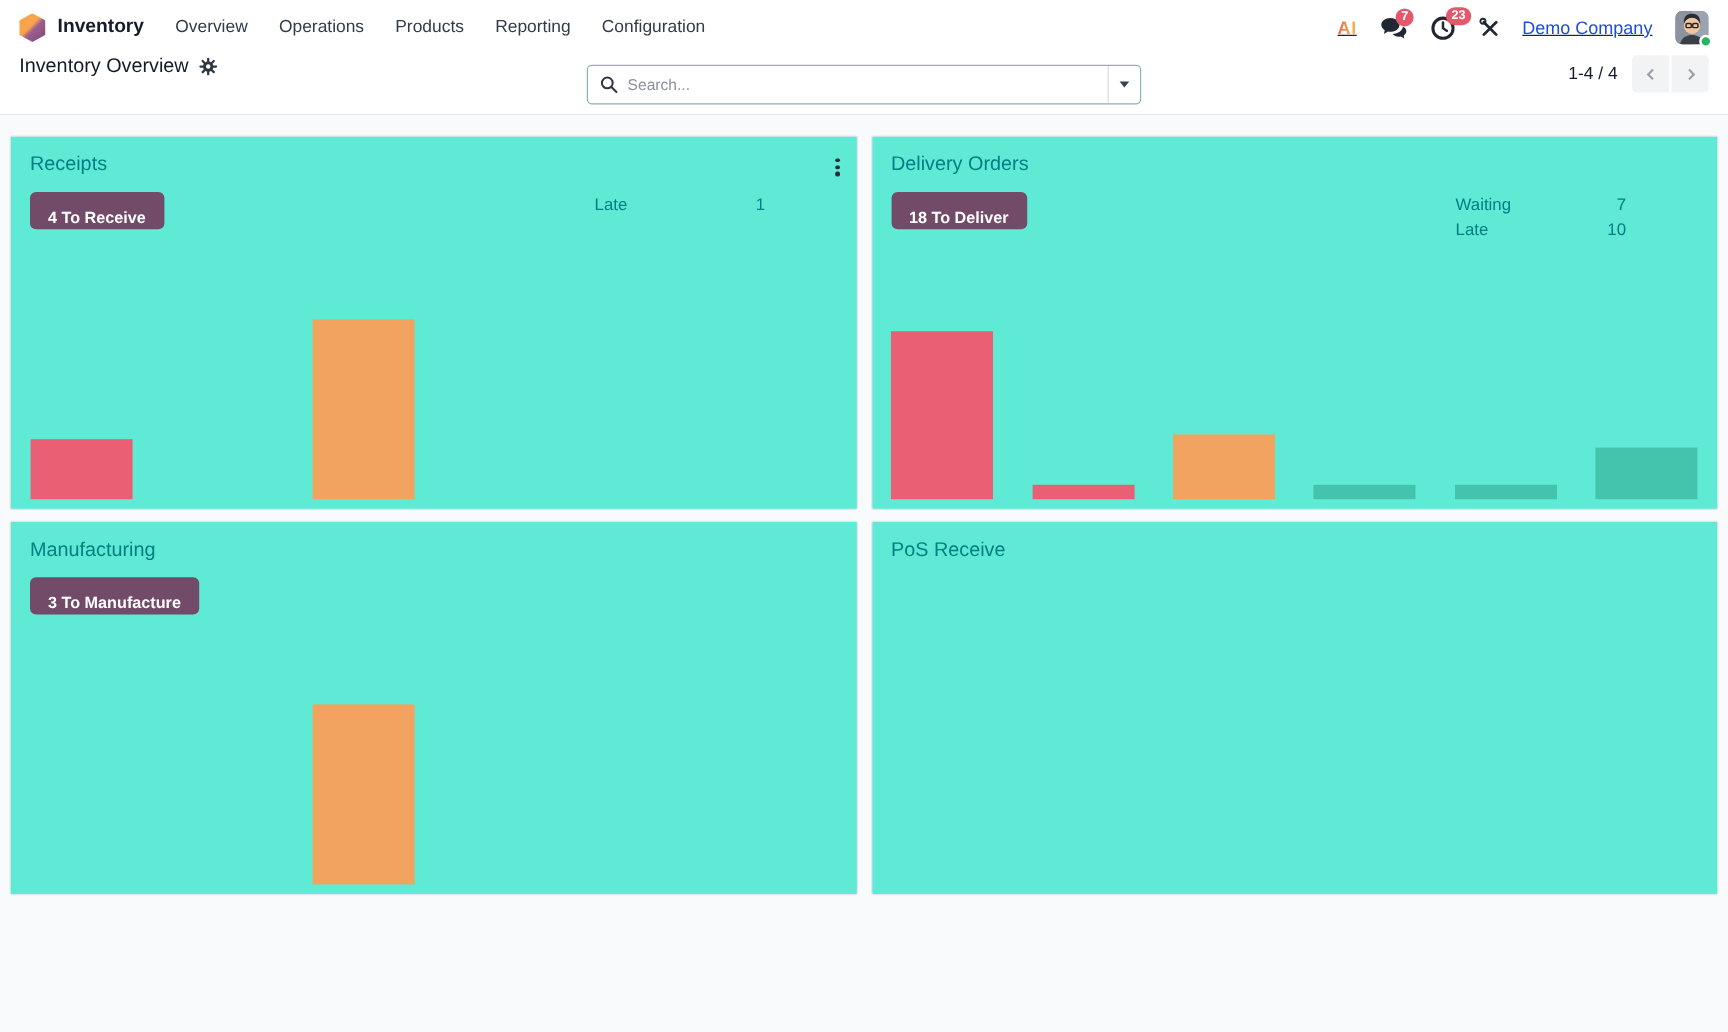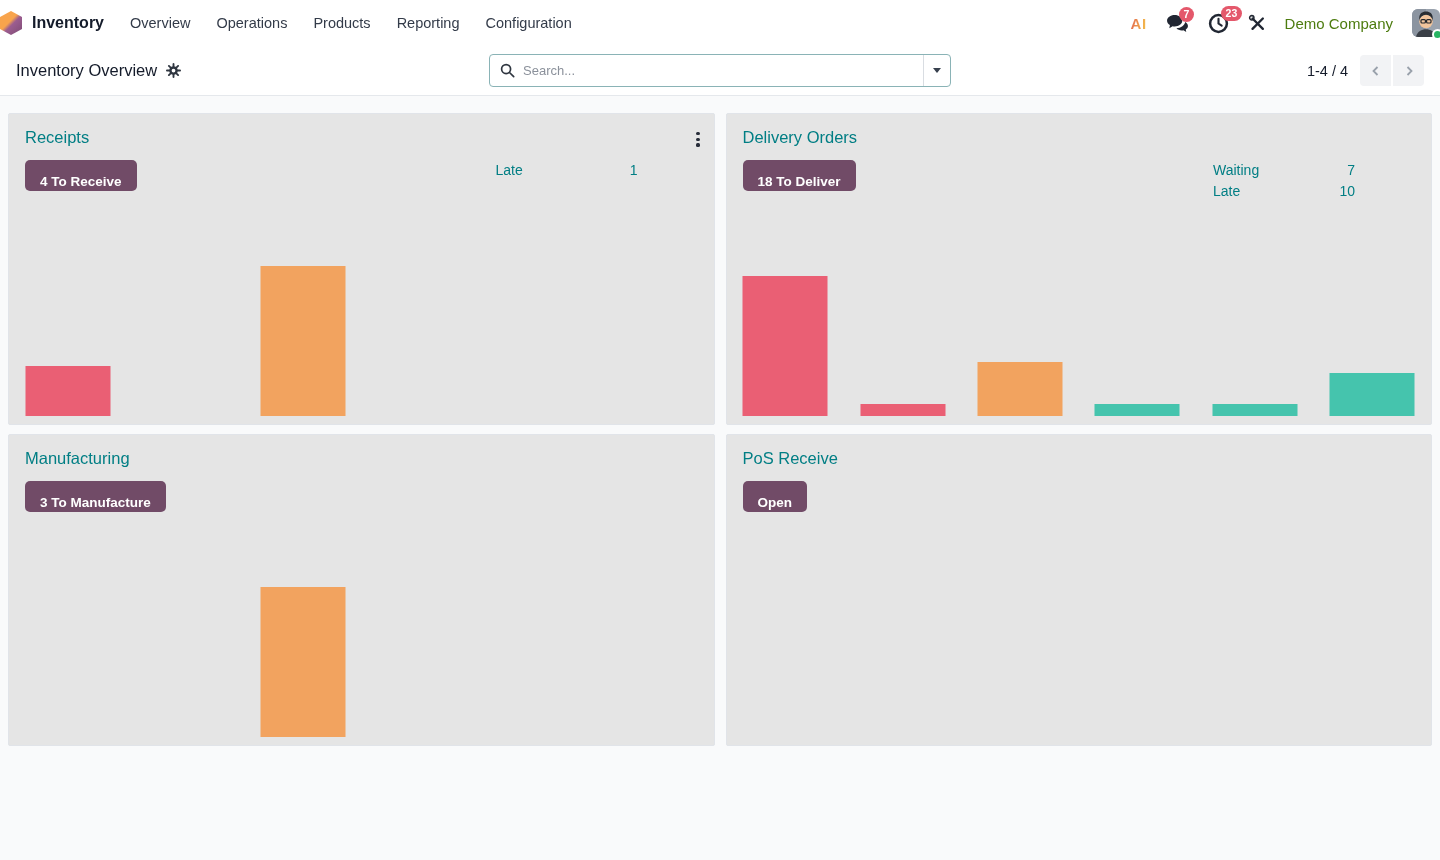--- a/index.html
+++ b/index.html
@@ -3,42 +3,42 @@
 <meta charset="utf-8">
 <style>
   * { box-sizing: border-box; }
   html,body { margin:0; padding:0; }
   body {
     width:1440px; height:860px; overflow:hidden;
     background:#f9fafb; color:#1f2530;
     font-family:"Liberation Sans", sans-serif;
   }
   
-  .topbar { height:46px; background:#fff; display:flex; align-items:center; padding:0 0; }
+  .topbar { height:46px; background:#fff; display:flex; align-items:center; padding:0 16px; }
   .logo { width:22px; height:24px; flex:0 0 auto; cursor:pointer;
     clip-path:polygon(50% 0,100% 25%,100% 75%,50% 100%,0 75%,0 25%);
     background:linear-gradient(135deg,#f8a44c 0%,#f8a44c 44%,#9c5d90 56%,#7c4a72 100%); }
   .appname { font-size:16px; font-weight:700; margin-left:10px; color:#141b2a; cursor:pointer; }
   .menu { display:flex; gap:26px; margin-left:26px; font-size:14.5px; color:#333b49; }
   .menu-item { cursor:pointer; line-height:46px; }
-  .systray { margin-left:auto; display:flex; align-items:center; gap:19px; }
+  .systray { margin-left:auto; display:flex; align-items:center; gap:19px;text-decoration:underline; }
   .icon-wrap { position:relative; display:flex; cursor:pointer; }
   .badge { position:absolute; top:-7px; left:13px; background:var(--badge,#e4586b); color:#fff;
     font-size:10.5px; font-weight:700; line-height:1; padding:2.5px 5px; border-radius:9px; }
   .ai { font-weight:800; font-size:15px; letter-spacing:.5px; cursor:pointer;
     background:linear-gradient(100deg,#e0634f,#ef9f4d 55%,#f3c44c);
     -webkit-background-clip:text; background-clip:text; color:transparent; }
-  .company { font-size:15px; color:#4d7c0f; cursor:pointer; }
+  .company { font-size:15px; color:#1d4ed8; cursor:pointer; }
   .avatar { position:relative; width:28px; height:28px; cursor:pointer; }
   .avatar svg { border-radius:6px; display:block; }
   .presence { position:absolute; right:-3px; bottom:-3px; width:11px; height:11px;
     background:#28b463; border-radius:50%; border:2px solid #fff; }
   
   .controlbar { height:50px; background:#fff; border-bottom:1px solid #e5e8ec;
-    position:relative; display:flex; align-items:center; padding:0 16px; }
+    position:relative; display:flex; align-items:flex-start; padding:0 16px; }
   .cp-title { font-size:16.5px; color:#141b2a; display:flex; align-items:center; gap:9px; }
   .searchbox { position:absolute; left:50%; top:8px; transform:translateX(-50%);
     width:462px; height:33px; background:#fff; border:1px solid #8ab3b6; border-radius:4px;
     display:flex; align-items:center; }
   .search-left { padding-left:10px; display:flex; }
   .search-input { flex:1; border:none; outline:none; font-size:13px; padding:0 8px;
     color:#1f2530; background:transparent; font-family:inherit; }
   .search-input::placeholder { color:#8b919b; }
   .search-caret-btn { width:27px; align-self:stretch; border-left:1px solid #d9dde2;
     display:flex; align-items:center; justify-content:center; cursor:pointer; }
@@ -46,21 +46,21 @@
     border-top:5.5px solid #37404d; }
   .pager { margin-left:auto; display:flex; align-items:center; gap:12px; }
   .pager-value { font-size:14.5px; color:#141b2a; cursor:pointer; }
   .pager-btns { display:flex; gap:2px; }
   .pager-btn { width:31px; height:31px; background:#f2f3f5; display:flex; align-items:center;
     justify-content:center; cursor:pointer; }
   .pager-btn.prev { border-radius:4px 0 0 4px; }
   .pager-btn.next { border-radius:0 4px 4px 0; }
   
   .cards { display:grid; grid-template-columns:1fr 1fr; gap:9px 11px; margin:17px 8px 0; }
-  .card { position:relative; height:312px; background:#e5e5e5; border:1px solid #e1e4e9;
+  .card { position:relative; height:312px; background:#5eead4; border:1px solid #e1e4e9;
     border-radius:2px; padding:14px 16px; }
   .card-title { font-size:16.5px; color:var(--accent,#017e84); cursor:pointer; display:inline-block; }
   .card-row { display:flex; justify-content:space-between; align-items:flex-start; margin-top:13px; }
   .btn-primary { background:var(--primary,#714b67); color:#fff; border:none; border-radius:5px;
     height:31px; padding:14px 15px; font-size:13.5px; font-weight:700; font-family:inherit; cursor:pointer; }
   .stats { width:142px; margin-right:60px; font-size:14px; color:var(--accent,#017e84); }
   .stat-row { display:flex; justify-content:space-between; line-height:21px; cursor:pointer; }
   .chart { position:absolute; left:0; right:0; bottom:8px; height:160px; }
   .bar { position:absolute; bottom:0; width:85px; transform:translateX(-50%); cursor:pointer; }
   .kebab { position:absolute; top:15px; right:11px; display:flex; flex-direction:column;
@@ -223,19 +223,16 @@
     <div class="card-row">
       <button class="btn-primary">3 To Manufacture</button>
     </div>
     <div class="chart">
         <div class="bar" style="left: 41.6667%; height: 150px; background: rgb(242, 163, 95);"></div>
       </div>
   </section>
 
   <section class="card">
     <span class="card-title">PoS Receive</span>
-    <div class="card-row">
-      <button class="btn-primary">Open</button>
-    </div>
     <div class="chart"></div>
   </section>
 
 </main>
 
 </body></html>

